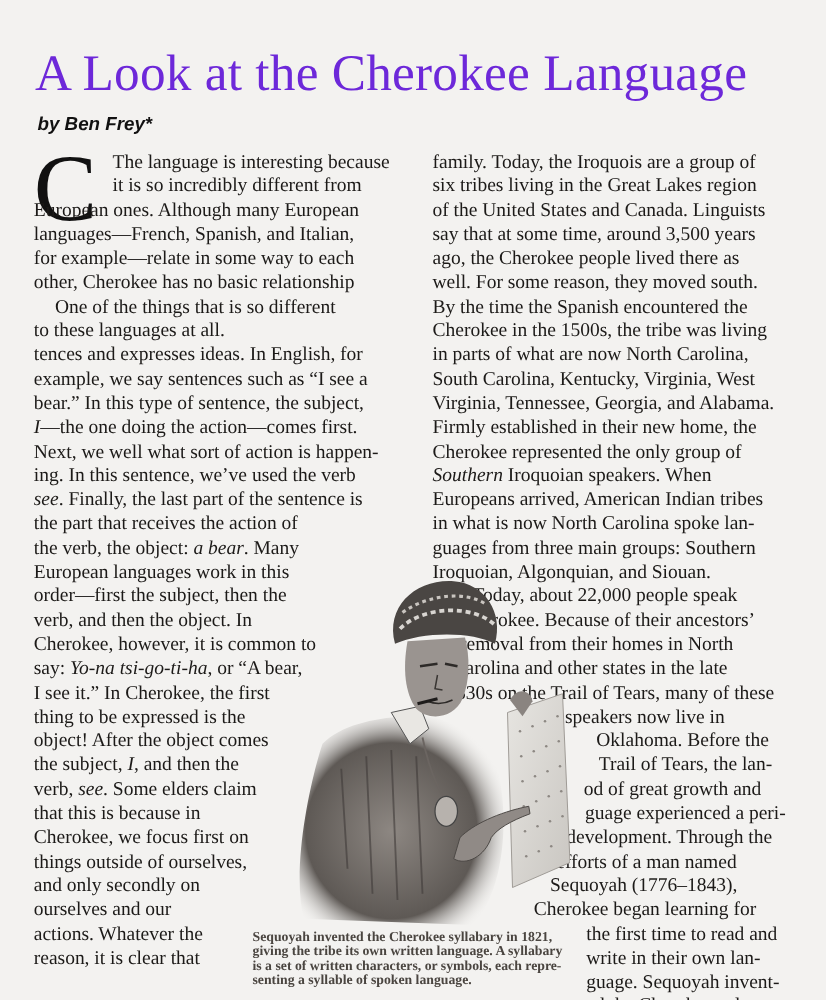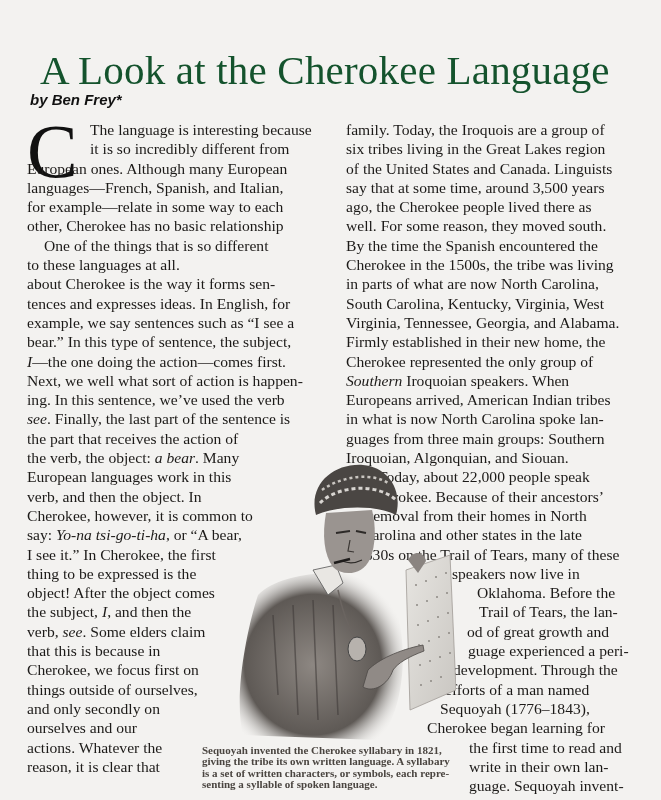--- a/index.html
+++ b/index.html
@@ -7,21 +7,21 @@
     width: 661px; height: 800px; overflow: hidden;
     background: #f3f2f0;
     font-family: "DejaVu Serif", "Liberation Serif", serif;
     color: #1c1a18;
     position: relative;
   }
   .title {
     position: absolute; left: 28px; top: 34px;
     font-family: "Liberation Serif", serif;
     font-size: 41px; font-weight: normal; letter-spacing: 0.2px;
-    color: #14532d; margin: 12px; white-space: nowrap;
+    color: #6d28d9; margin: 0; white-space: nowrap;
   }
   .byline {
     position: absolute; left: 30px; top: 91px;
     font-family: "Liberation Sans", sans-serif;
     font-weight: bold; font-style: italic; font-size: 15px; color: #111;
   }
   .col {
     position: absolute; top: 120px;
     font-family: "Liberation Serif", serif;
     font-size: 15.6px; line-height: 19.3px;
@@ -55,31 +55,31 @@
 
 <div class="col col-left">
   <span class="line" style="padding-left:63px">The language is interesting because</span>
   <span class="line" style="padding-left:63px">it is so incredibly different from</span>
   <span class="line">European ones. Although many European</span>
   <span class="line">languages—French, Spanish, and Italian,</span>
   <span class="line">for example—relate in some way to each</span>
   <span class="line">other, Cherokee has no basic relationship</span>
   <span class="line" style="padding-left:17px">One of the things that is so different</span>
   <span class="line">to these languages at all.</span>
-  <span class="line">about Cherokee is the way it forms sen-</span>
   <span class="line">tences and expresses ideas. In English, for</span>
   <span class="line">example, we say sentences such as “I see a</span>
   <span class="line">bear.” In this type of sentence, the subject,</span>
   <span class="line"><span class="i">I</span><span>—the one doing the action—comes first.</span></span>
   <span class="line">Next, we well what sort of action is happen-</span>
   <span class="line">ing. In this sentence, we’ve used the verb</span>
   <span class="line"><span class="i">see</span><span>. Finally, the last part of the sentence is</span></span>
   <span class="line">the part that receives the action of</span>
   <span class="line"><span>the verb, the object: </span><span class="i">a bear</span><span>. Many</span></span>
   <span class="line">European languages work in this</span>
+  <span class="line">order—first the subject, then the</span>
   <span class="line">verb, and then the object. In</span>
   <span class="line">Cherokee, however, it is common to</span>
   <span class="line"><span>say: </span><span class="i">Yo-na tsi-go-ti-ha</span><span>, or “A bear,</span></span>
   <span class="line">I see it.” In Cherokee, the first</span>
   <span class="line">thing to be expressed is the</span>
   <span class="line">object! After the object comes</span>
   <span class="line"><span>the subject, </span><span class="i">I</span><span>, and then the</span></span>
   <span class="line"><span>verb, </span><span class="i">see</span><span>. Some elders claim</span></span>
   <span class="line">that this is because in</span>
   <span class="line">Cherokee, we focus first on</span>

